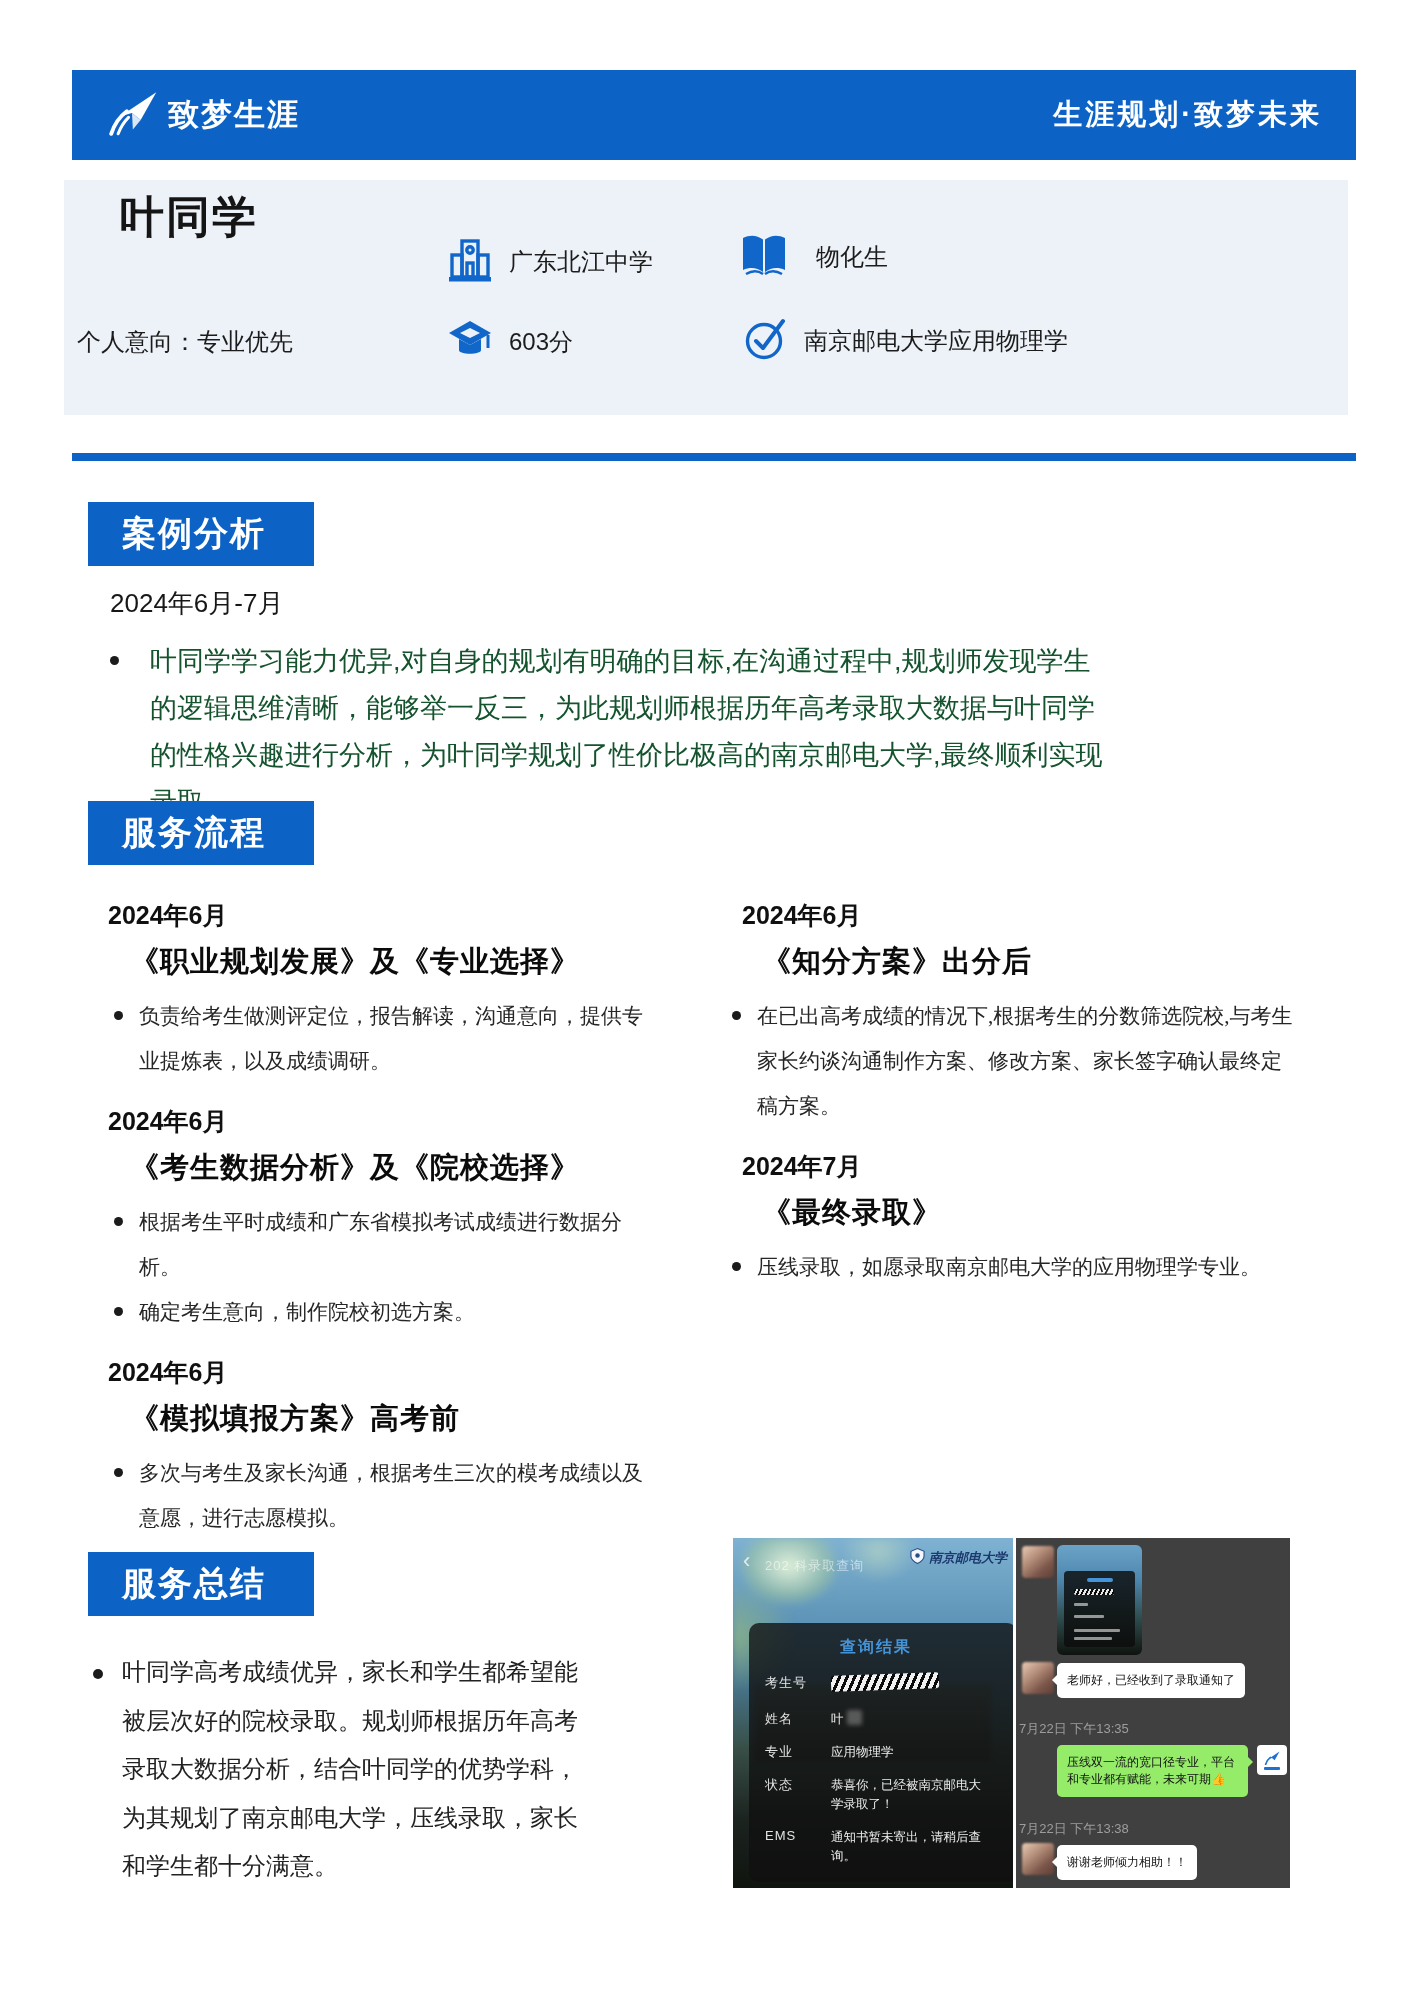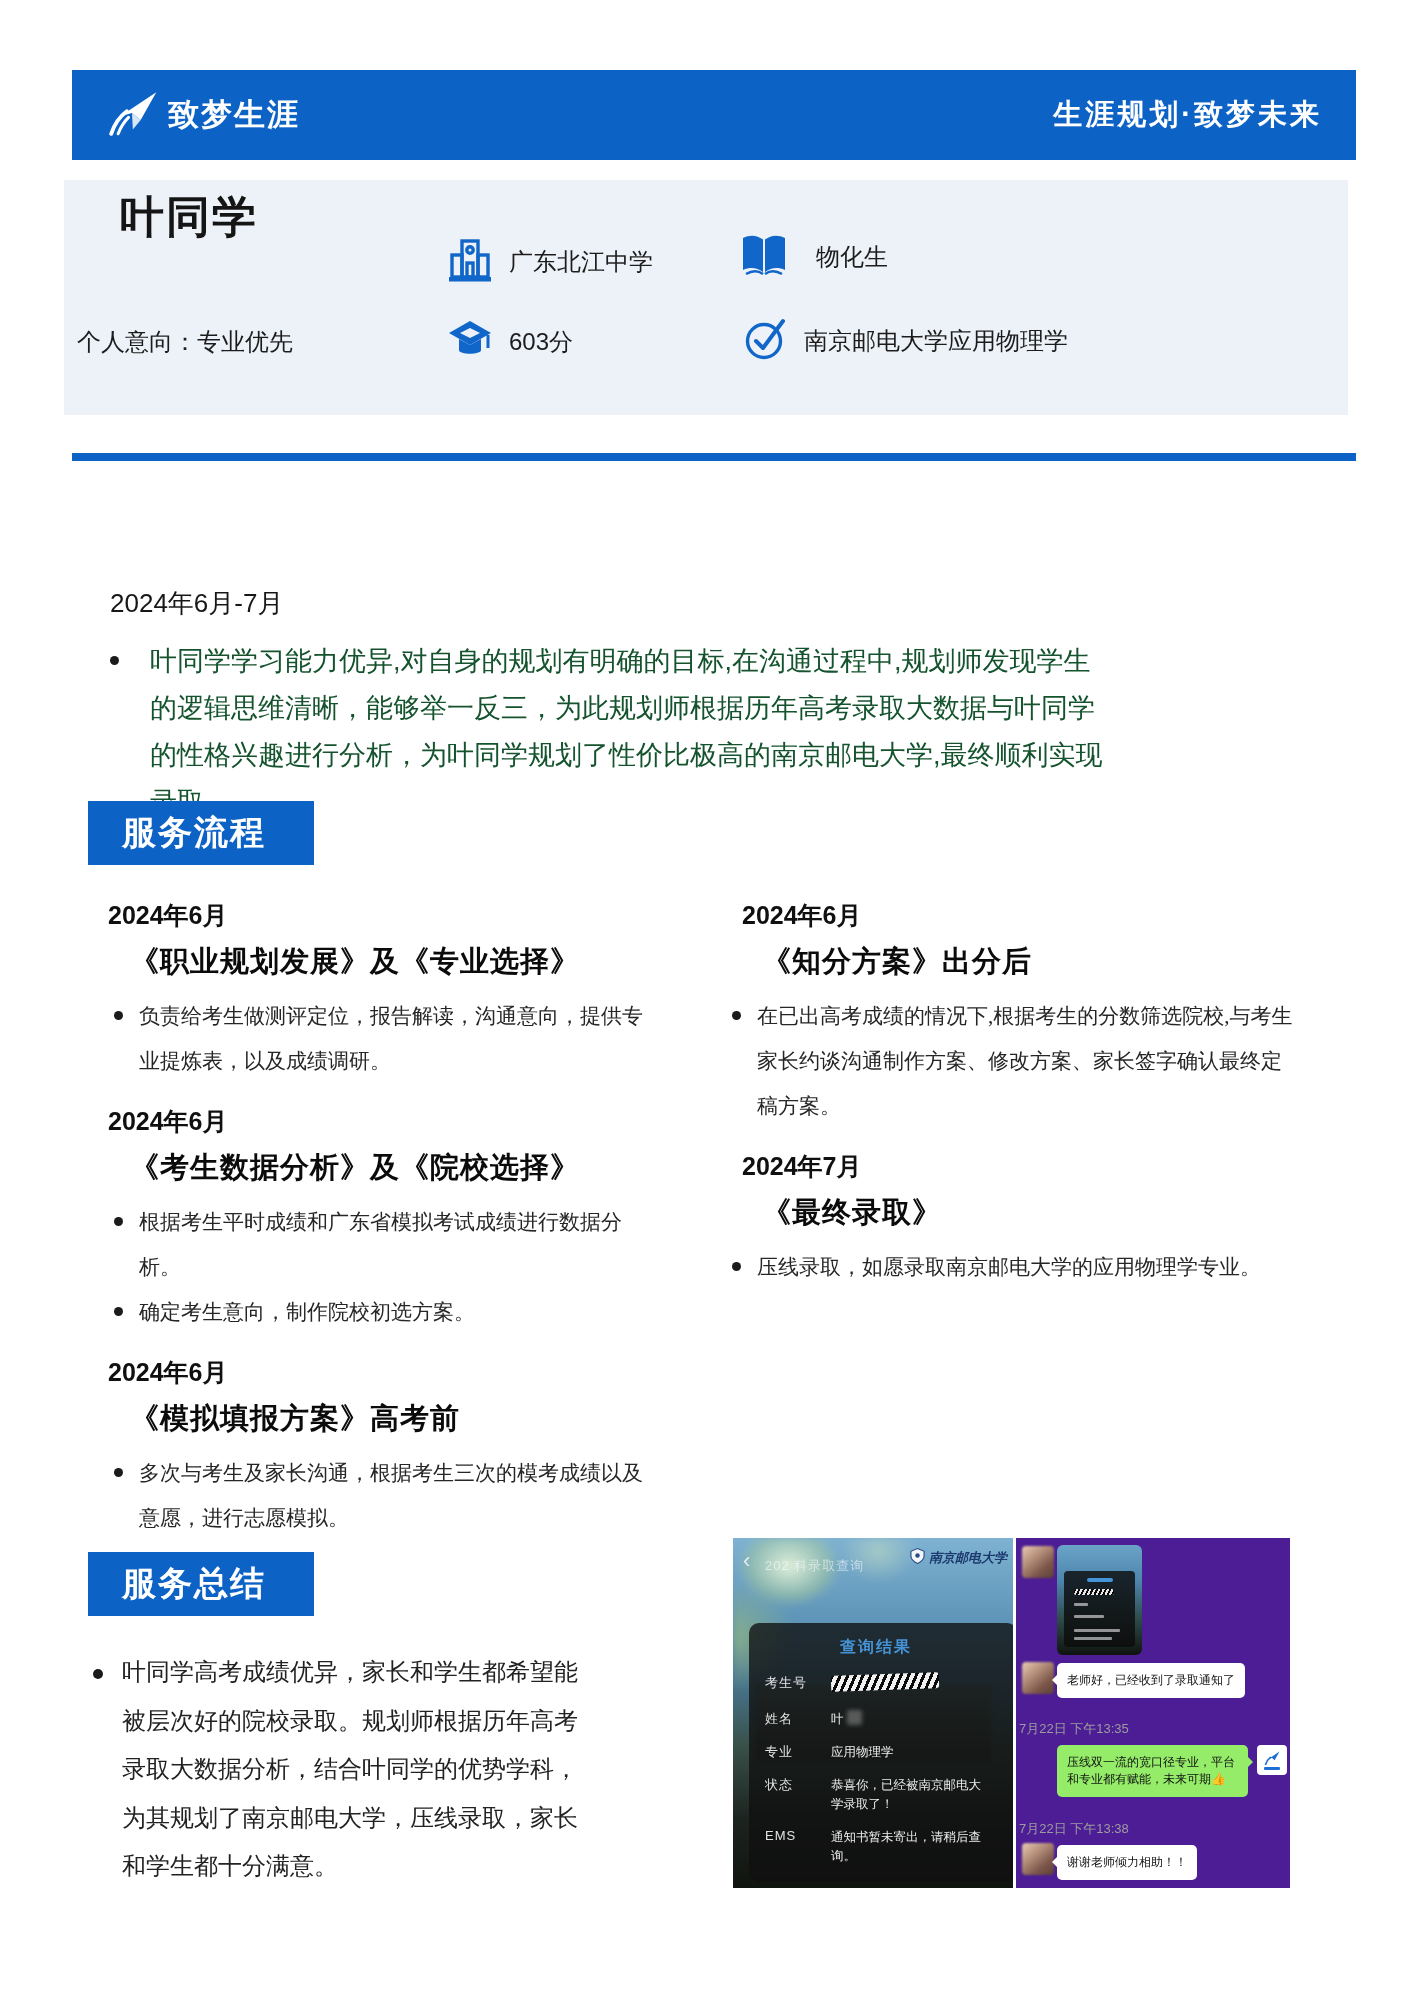--- a/index.html
+++ b/index.html
@@ -73,21 +73,21 @@
   .q-panel{position:absolute;left:16px;top:85px;width:268px;box-sizing:border-box;background:rgba(16,16,16,0.78);border-radius:10px;padding:14px 30px 16px 16px;}
   .q-title{text-align:center;font-size:16px;font-weight:700;color:#4694d8;margin-bottom:16px;letter-spacing:2px;}
   .q-row{display:flex;margin-bottom:14px;}
   .q-row:last-child{margin-bottom:0;}
   .q-label{width:58px;flex:0 0 auto;font-size:13px;color:rgba(255,255,255,0.88);letter-spacing:1px;}
   .q-value{margin-left:8px;font-size:12.5px;line-height:19px;color:rgba(255,255,255,0.92);width:152px;}
   .scribble{display:inline-block;width:108px;height:16px;border-radius:3px;background:repeating-linear-gradient(115deg,#0b0b0b 0 3px,#f1f1f1 3px 7px);transform:rotate(-2deg);}
   .blur-chip{display:inline-block;width:15px;height:15px;margin-left:3px;vertical-align:-2px;background:rgba(205,205,205,0.35);filter:blur(2px);border-radius:2px;}
 
   
-  .chat{left:1016px;width:274px;background:#4c1d95;}
+  .chat{left:1016px;width:274px;background:#404040;}
   .avatar{position:absolute;width:32px;height:32px;border-radius:4px;background:linear-gradient(140deg,#e3c3ad 5%,#b08a76 40%,#7c564a 70%,#5c3f38 100%);filter:blur(1.2px);}
   .av1{left:6px;top:8px;}
   .av2{left:6px;top:124px;}
   .av3{left:6px;top:305px;}
   .planner-avatar{position:absolute;left:241px;top:207px;width:30px;height:30px;border-radius:4px;background:#fff;display:flex;flex-direction:column;align-items:center;justify-content:center;gap:2px;}
   .planner-avatar .mini-line{width:16px;height:3px;background:#1d6fd1;border-radius:1px;}
   .thumb{position:absolute;left:41px;top:7px;width:85px;height:110px;border-radius:6px;background:linear-gradient(180deg,#6ba3c8 0%,#4d86ad 32%,#2d4a4a 68%,#0f130f 100%);overflow:hidden;}
   .thumb .t-panel{position:absolute;left:7px;right:7px;top:26px;bottom:8px;background:rgba(12,12,12,0.82);border-radius:4px;}
   .thumb .t-title{position:absolute;left:50%;transform:translateX(-50%);top:7px;width:26px;height:4px;background:#4694d8;border-radius:2px;}
   .thumb .t-scribble{position:absolute;left:10px;top:18px;width:40px;height:6px;border-radius:2px;background:repeating-linear-gradient(115deg,#0b0b0b 0 2px,#e8e8e8 2px 4px);}
@@ -172,20 +172,21 @@
           <circle cx="22" cy="25" r="16.5" fill="none" stroke="#1166c9" stroke-width="3.4"></circle>
           <path d="M14 25 L21 32 L41 5" stroke="#1166c9" stroke-width="4" fill="none" stroke-linecap="round" stroke-linejoin="round"></path>
         </svg>
       </span>
       <span class="info-label">南京邮电大学应用物理学</span>
     </div>
   </div>
 
   <div class="divider"></div>
 
+  <div class="badge b1">案例分析</div>
   <div class="date-range">2024年6月-7月</div>
   <div class="case-bullet">
     <span class="dot"></span>
     <span class="btxt">叶同学学习能力优异,对自身的规划有明确的目标,在沟通过程中,规划师发现学生的逻辑思维清晰，能够举一反三，为此规划师根据历年高考录取大数据与叶同学的性格兴趣进行分析，为叶同学规划了性价比极高的南京邮电大学,最终顺利实现录取。</span>
   </div>
 
   <div class="badge b2">服务流程</div>
 
   <div class="col left">
     <div class="p-item">

